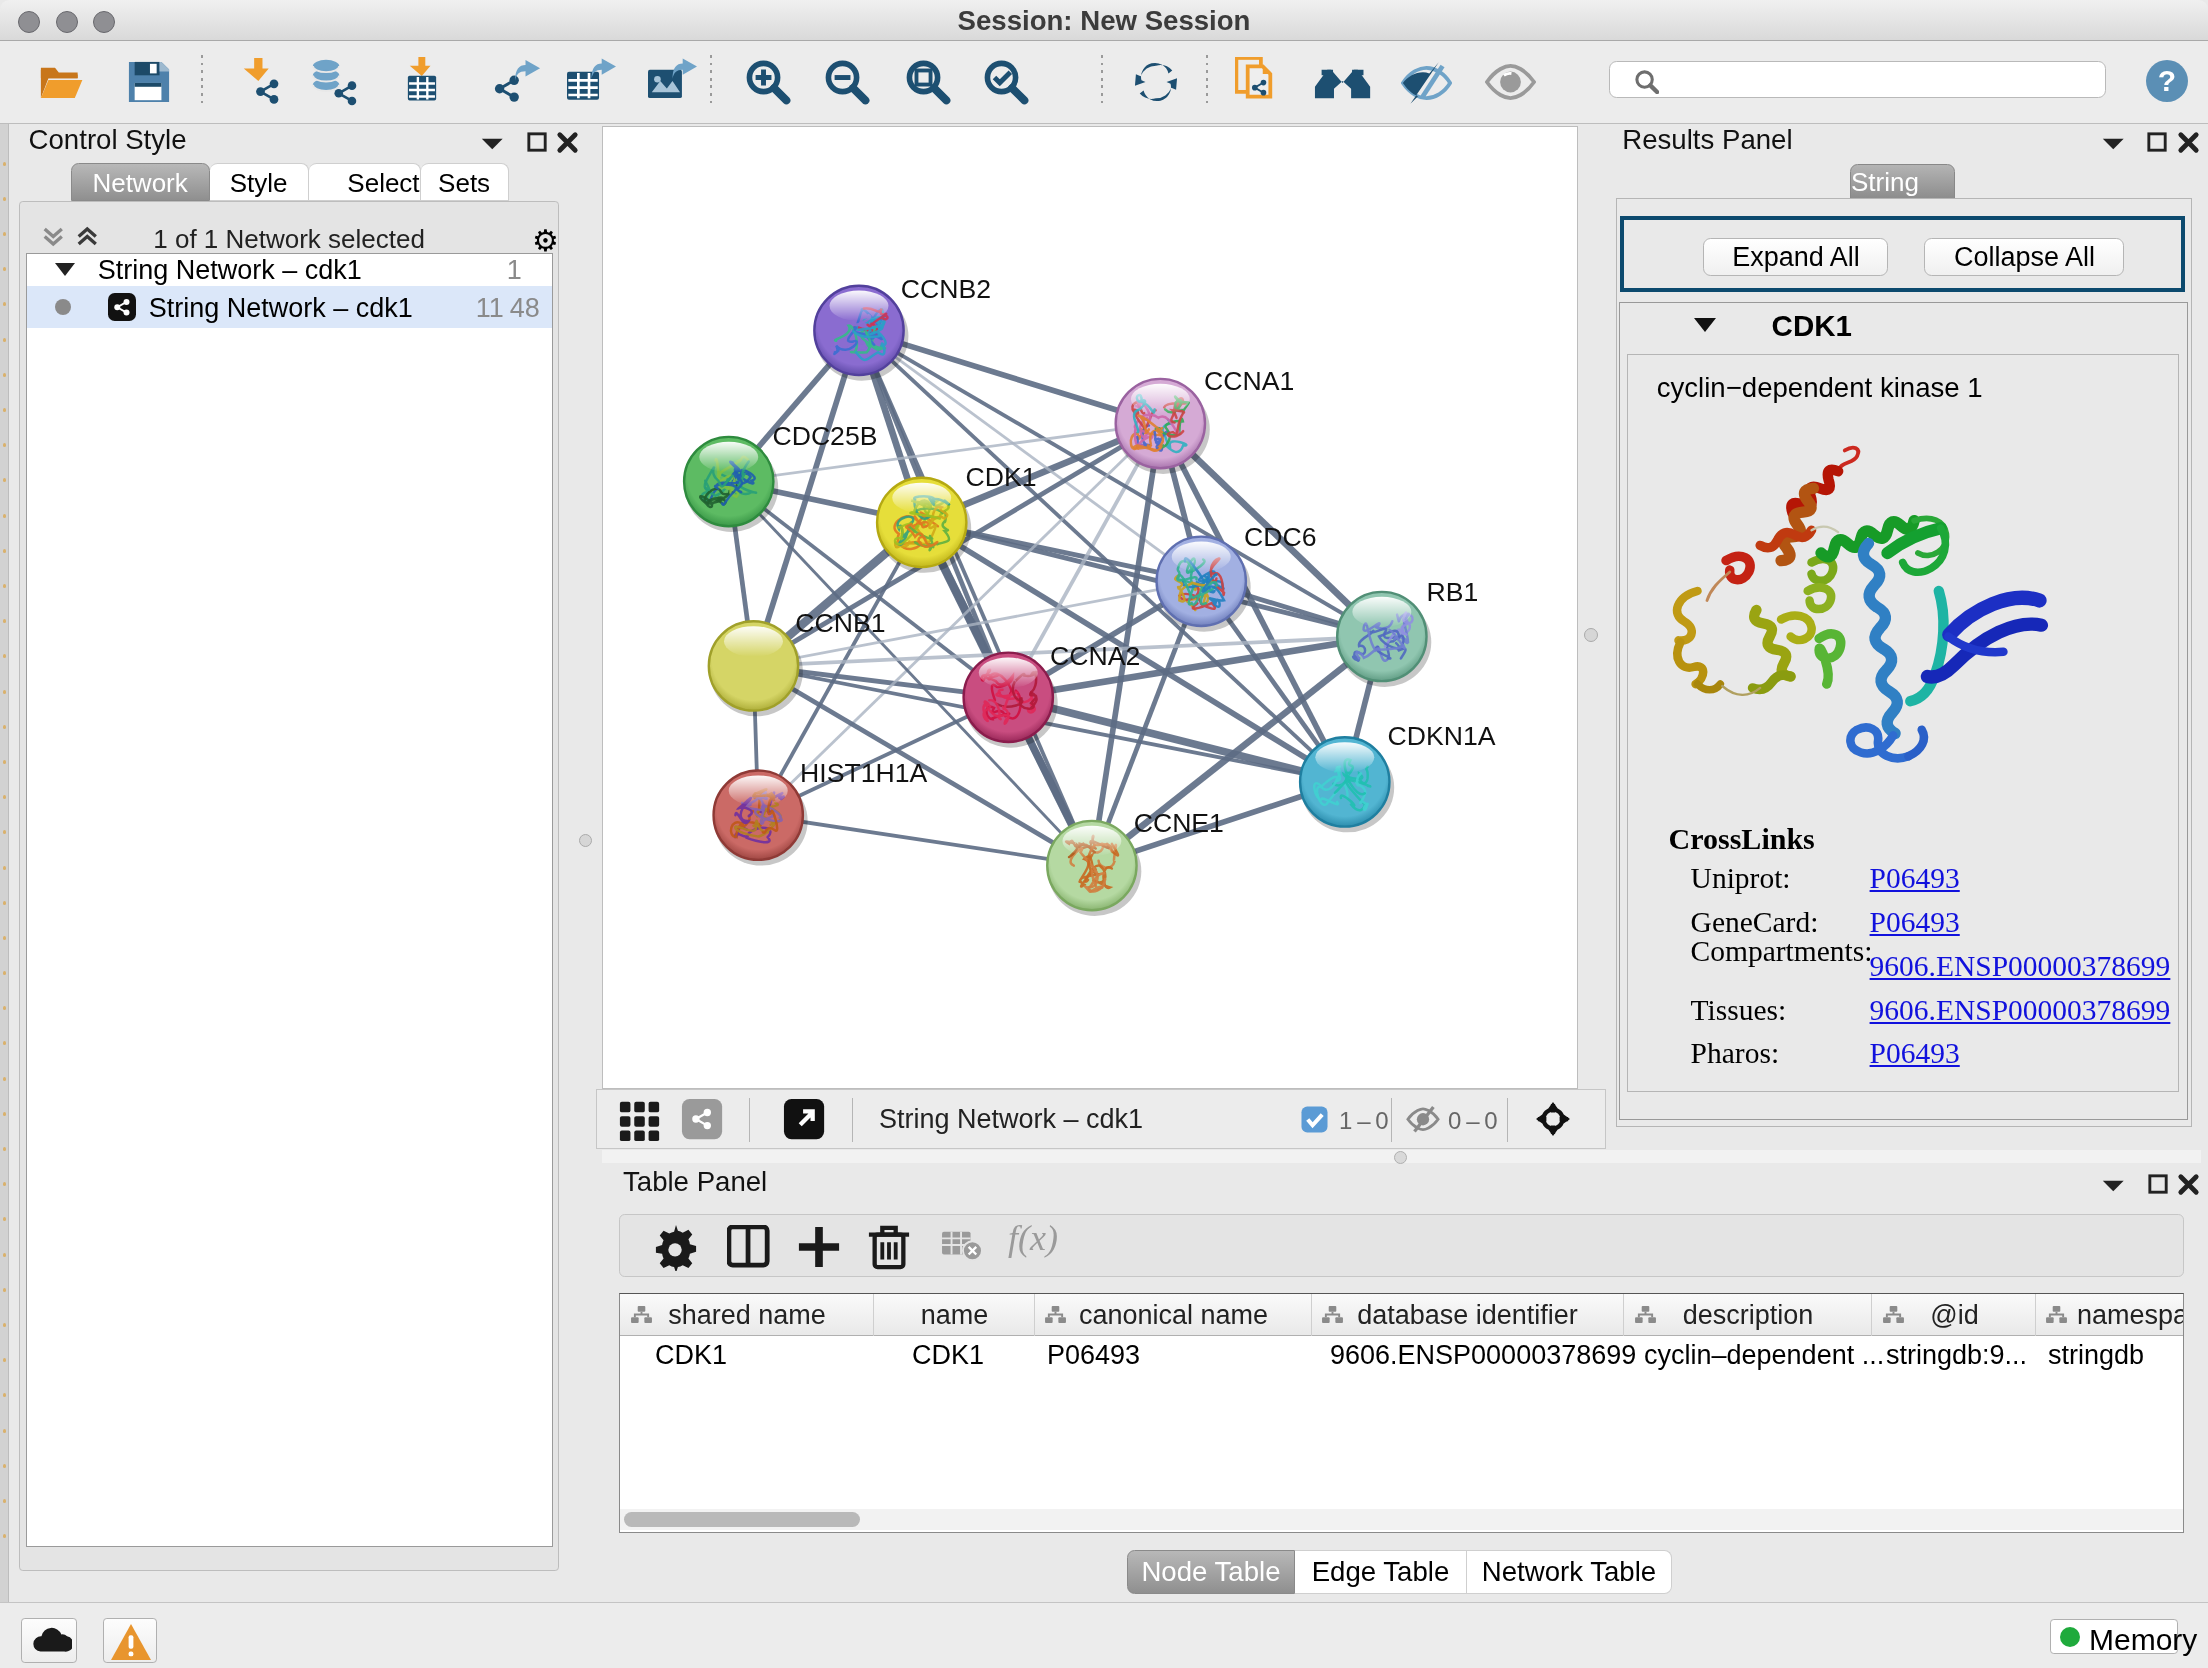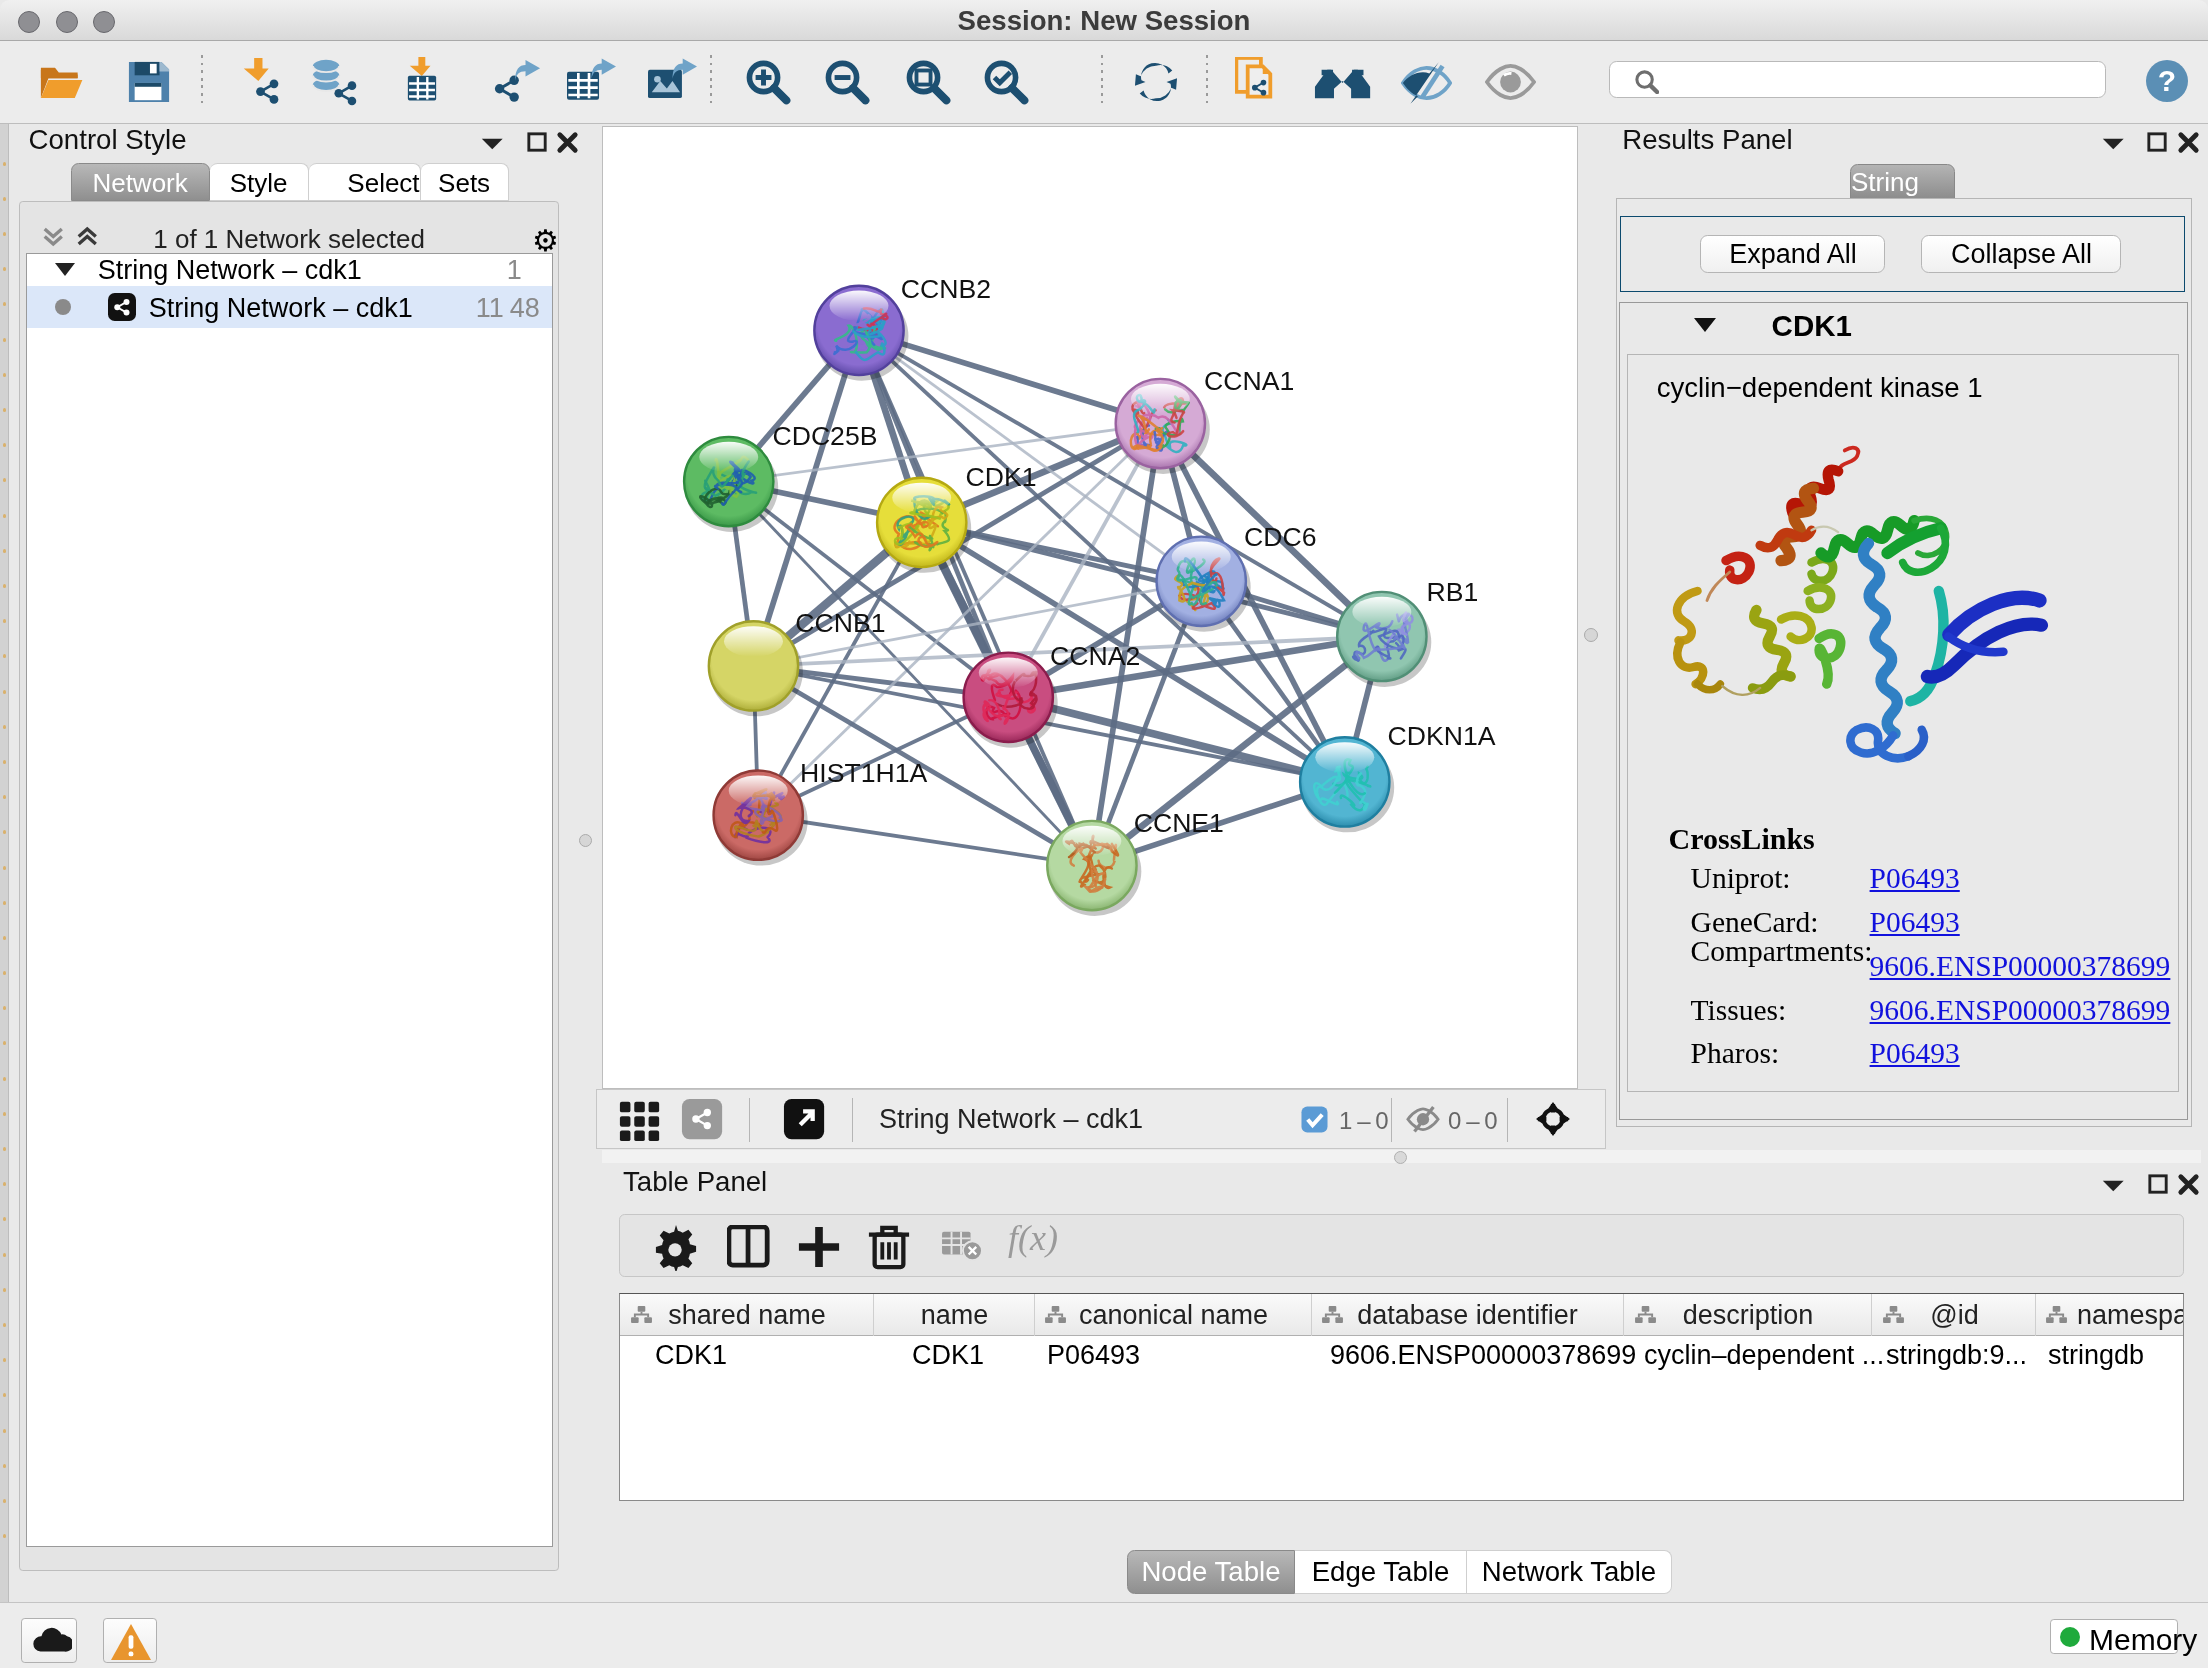--- a/index.html
+++ b/index.html
@@ -579,21 +579,21 @@
         <path d="M4 6 L26 6 L15 17 z" fill="#222"></path>
       </svg></div>
     <div style="position:absolute;left:536px;top:4.8px"><svg width="25" height="25" viewBox="0 0 26 26" style="">
         <rect x="4" y="4" width="17" height="17" fill="none" stroke="#222" stroke-width="3"></rect>
       </svg></div>
     <div style="position:absolute;left:567px;top:4.8px"><svg width="25" height="25" viewBox="0 0 26 26" style="">
         <path d="M5 5 L21 21 M21 5 L5 21" stroke="#222" stroke-width="5" stroke-linecap="round"></path>
       </svg></div>
     <div class="abs" style="left:241px;top:39px;width:105px;height:35px;background:linear-gradient(#b4b4b4,#8d8d8d);border:1px solid #888;border-radius:7.6px 7.6px 0 0;color:#fff;font-size:26px;line-height:34px">String</div>
     <div class="abs" style="left:6.7px;top:73px;width:576px;height:929px;background:#e9e9e9;border:1px solid #b5b5b5">
-      <div class="abs" style="left:3.8px;top:17px;width:565px;height:76px;border:1px solid #0c4a6e">
+      <div class="abs" style="left:3.8px;top:17px;width:565px;height:76px;border:4px solid #0c4a6e">
 <div class="abs" style="left:79px;top:18px;width:185px;height:38px;background:linear-gradient(#fff,#f0f0f0);border:1px solid #b5b5b5;border-radius:7.6px;font-size:27px;text-align:center;line-height:36px">Expand All</div>
 <div class="abs" style="left:300px;top:18px;width:200px;height:38px;background:linear-gradient(#fff,#f0f0f0);border:1px solid #b5b5b5;border-radius:7.6px;font-size:27px;text-align:center;line-height:36px">Collapse All</div>
 </div>
       <div class="abs" style="left:1.9px;top:103px;width:569px;height:818px;border:1px solid #999;background:#e9e9e9">
         <div class="abs" style="left:0;top:0;width:567px;height:46px">
 <div class="abs" style="left:74px;top:15px;width:0;height:0;border-left:11.4px solid transparent;border-right:11.4px solid transparent;border-top:14.3px solid #111"></div>
 <div class="abs" style="left:152px;top:5.7px;font-size:29.5px;font-weight:bold">CDK1</div>
 </div>
         <div class="abs" style="left:7.6px;top:51px;width:552px;height:738px;border:1px solid #b5b5b5;background:#e9e9e9">
           <div class="abs" style="left:28.5px;top:17px;font-size:27.6px">cyclin−dependent kinase 1</div>
@@ -675,21 +675,21 @@
       <div class="abs" style="left:320px;top:11.4px"><svg width="44" height="38" viewBox="0 0 46 40" style="">
           <rect x="2" y="6" width="30" height="24" rx="2" fill="#9a9a9a"></rect>
           <g stroke="#e4e4e4" stroke-width="2">
             <path d="M2 13 h30 M2 20 h30 M12 6 v24 M22 6 v24"></path>
           </g>
           <circle cx="34" cy="26" r="10" fill="#9a9a9a" stroke="#e4e4e4" stroke-width="2"></circle>
           <path d="M30 22 l8 8 M38 22 l-8 8" stroke="#fff" stroke-width="2.5"></path>
         </svg></div>
       <div class="abs" style="left:388px;top:1.9px;font-size:36px;color:#9a9a9a;font-family:'Liberation Serif',serif;font-style:italic">f(x)</div>
     </div>
-    <div class="abs" style="left:17px;top:129px;width:1565px;height:208px;background:#fff;border:1px solid #8a8a8a;border-top:1.9px solid #555;overflow:hidden">
+    <div class="abs" style="left:17px;top:129px;width:1565px;height:240px;background:#fff;border:1px solid #8a8a8a;border-top:1.9px solid #555;overflow:hidden">
       <div class="abs" style="left:0;top:0;width:1563px;height:42px;background:linear-gradient(#fafafa,#e9e9e9);border-bottom:1px solid #b0b0b0">
         <div class="abs" style="left:0px;top:0;width:254px;height:42px;border-right:1px solid #cfcfcf"></div>
         <div class="abs" style="left:0px;top:5.7px;width:254px;text-align:center;font-size:27px;color:#222">shared name</div>
         <div style="position:absolute;left:9.5px;top:11.4px"><svg width="23" height="19" viewBox="0 0 24 20" style="">
             <g fill="#8a8a8a">
               <rect x="8" y="1" width="8" height="6" rx="1"></rect>
               <rect x="1" y="13" width="8" height="6" rx="1"></rect>
               <rect x="15" y="13" width="8" height="6" rx="1"></rect>
               <path d="M12 7 v3 M5 13 v-3 h14 v3" stroke="#8a8a8a" stroke-width="2" fill="none"></path>
             </g>

